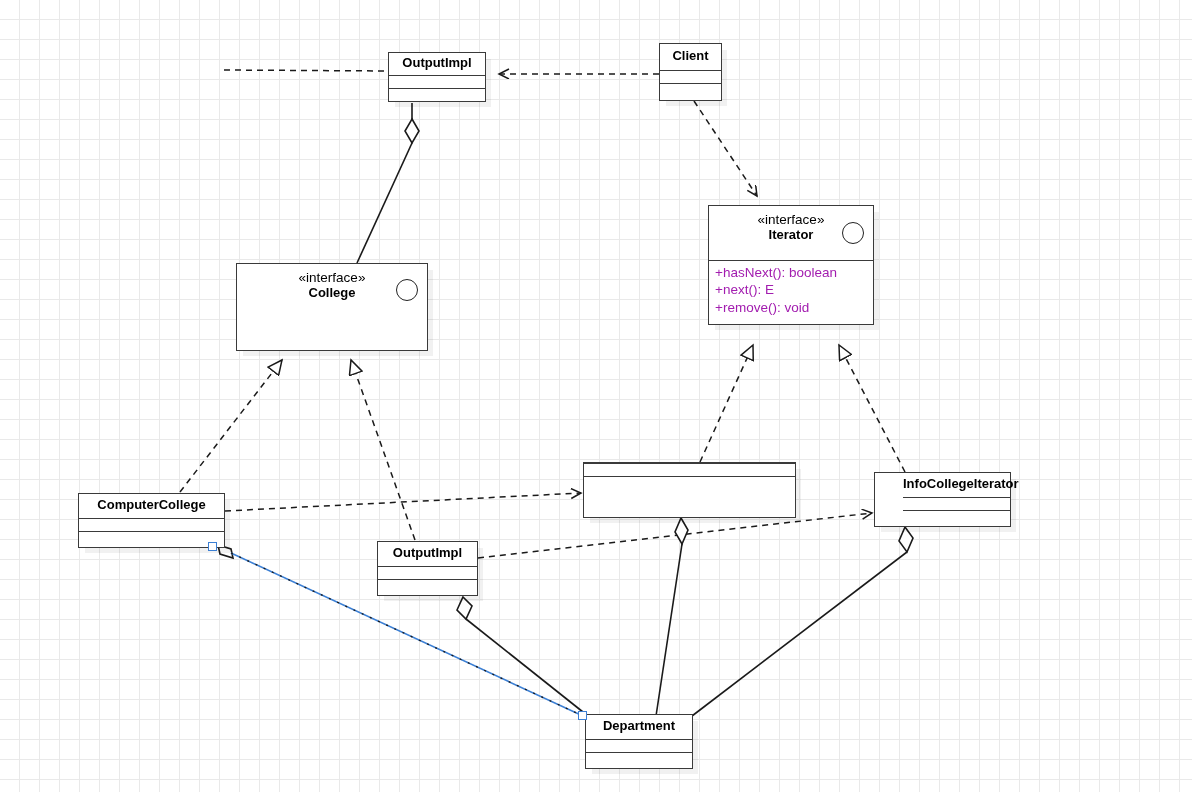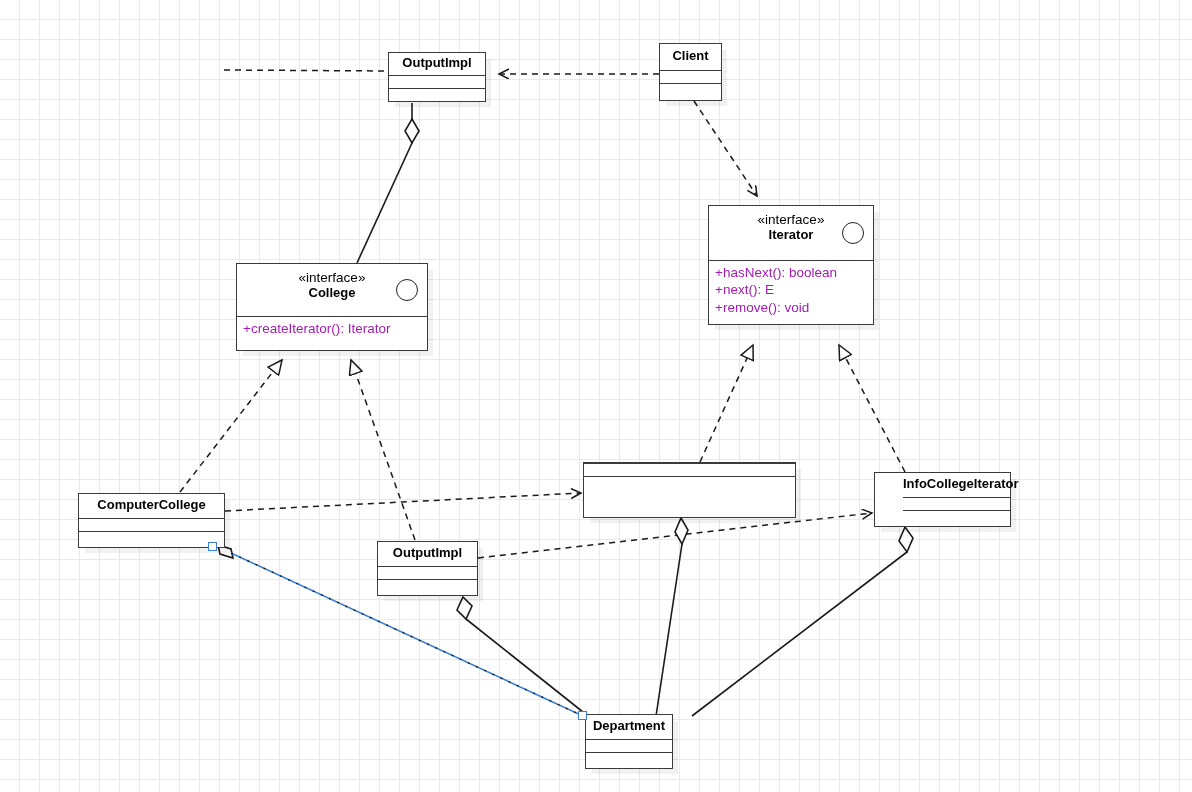--- a/index.html
+++ b/index.html
@@ -236,21 +236,20 @@
 +next(): E
 +remove(): void</div>
   </div>
 
   <div class="node" style="left:236px; top:263px; width:192px; height:88px;">
     <div class="hdr" style="padding:6px 0 7px; height:52px;">
       <div class="stereo">«interface»</div>
       <div class="title">College</div>
       <span class="iface-circle"></span>
     </div>
-    <div class="sep compart ops">+createIterator(): Iterator</div>
   </div>
 
   <div class="node" style="left:78px; top:493px; width:147px; height:55px;">
     <div class="hdr" style="padding:4px 0 5px;">
       <div class="title">ComputerCollege</div>
     </div>
     <div class="sep compart empty-row"></div>
     <div class="sep compart empty-row"></div>
   </div>
 
@@ -268,21 +267,21 @@
   </div>
 
   <div class="node" style="left:874px; top:472px; width:137px; height:55px;padding-left:28px;">
     <div class="hdr" style="padding:4px 0 5px;">
       <div class="title">InfoCollegeIterator</div>
     </div>
     <div class="sep compart empty-row"></div>
     <div class="sep compart empty-row"></div>
   </div>
 
-  <div class="node" style="left:585px; top:714px; width:88px; height:55px;">
+  <div class="node" style="left:585px; top:714px; width:108px; height:55px;">
     <div class="hdr" style="padding:4px 0 5px;">
       <div class="title">Department</div>
     </div>
     <div class="sep compart empty-row"></div>
     <div class="sep compart empty-row"></div>
   </div>
 
   <div class="handle" style="left:208px; top:542px;"></div>
   <div class="handle" style="left:578px; top:711px;"></div>
 

